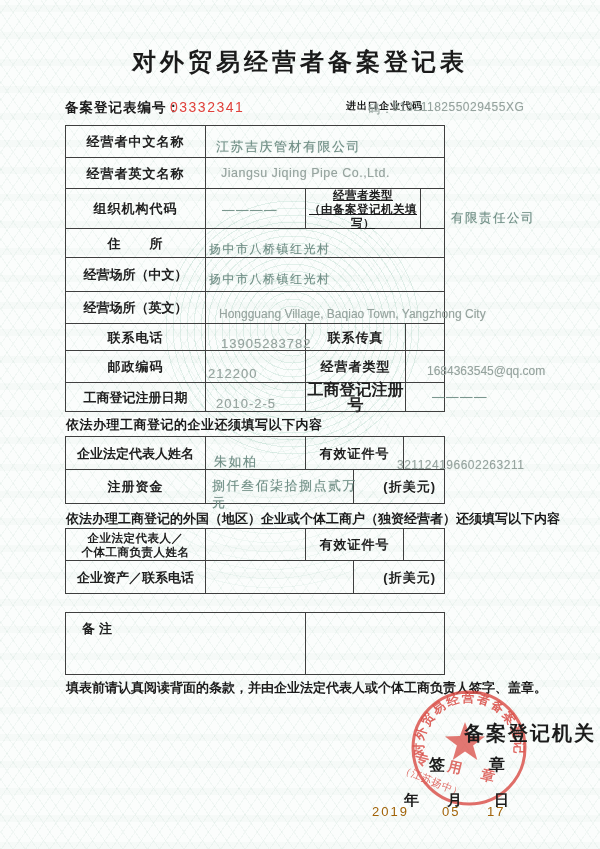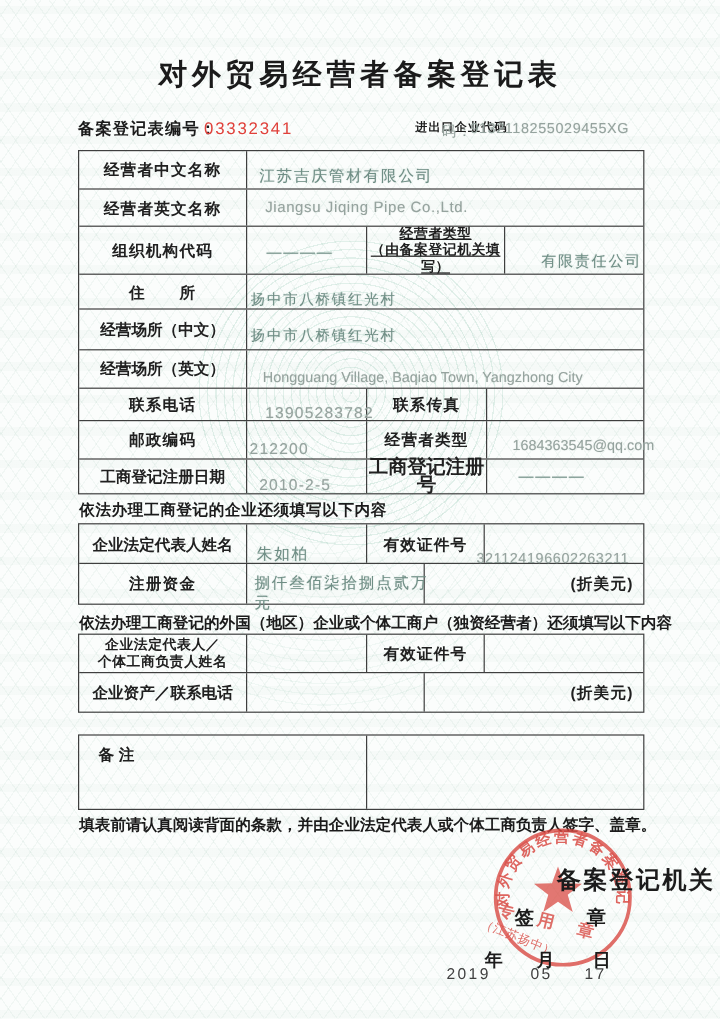--- a/index.html
+++ b/index.html
@@ -13,37 +13,37 @@
   .wm{position:absolute;border-radius:50%;pointer-events:none;z-index:1;}
   .wm1{left:165px;top:200px;width:255px;height:255px;
        background:repeating-radial-gradient(circle, rgba(70,160,125,.14) 0 1px, transparent 1px 7px);}
   .wm2{left:120px;top:380px;width:300px;height:210px;opacity:.5;
        background:repeating-radial-gradient(circle at 50% 0%, rgba(70,160,125,.12) 0 1px, transparent 1px 9px);}
   .title{position:absolute;top:46px;left:0;width:100%;text-align:center;font-size:24px;
          font-weight:700;letter-spacing:4px;z-index:2;}
   .abs{position:absolute;z-index:4;white-space:nowrap;}
   .blbl{font-weight:700;font-size:13px;letter-spacing:1px;}
   .red{color:#e0403a;font-size:14px;letter-spacing:1.5px;}
-  .tbl{position:absolute;left:65px;width:472px;border:1px solid #3f3f3f;z-index:2;box-sizing:border-box;background:transparent;}
+  .tbl{position:absolute;left:65px;width:380px;border:1px solid #3f3f3f;z-index:2;box-sizing:border-box;background:transparent;}
   .row{display:flex;border-bottom:1px solid #3f3f3f;box-sizing:border-box;}
   .row:last-child{border-bottom:none;}
   .cell{border-right:1px solid #3f3f3f;box-sizing:border-box;display:flex;flex-direction:column;
         align-items:center;justify-content:center;text-align:center;}
   .cell:last-child{border-right:none;}
   .lbl{font-weight:700;font-size:13px;letter-spacing:1px;color:#202020;line-height:15px;}
   .lbl-sm{font-weight:700;font-size:11.5px;letter-spacing:0.5px;color:#202020;line-height:14px;}
   .sec{position:absolute;left:66px;font-size:13px;font-weight:700;letter-spacing:0.5px;z-index:2;}
   .fv{position:absolute;color:#6f8e85;font-size:12.5px;letter-spacing:1.5px;z-index:5;white-space:nowrap;
       text-shadow:0 0 1px rgba(111,142,133,.45);}
   .fg{position:absolute;color:#95a39e;font-size:12.5px;letter-spacing:1px;z-index:5;white-space:nowrap;
       text-shadow:0 0 1px rgba(149,163,158,.4);}
   .cap{white-space:normal;width:152px;line-height:17px;}
   .auth{position:absolute;font-weight:700;z-index:7;}
   .seal{position:absolute;left:396px;top:686px;z-index:6;opacity:.9;}
-  .datev{color:#404040;font-size:13px;letter-spacing:2px;z-index:7;position:absolute;}
+  .datev{color:#a16207;font-size:13px;letter-spacing:2px;z-index:7;position:absolute;}
 </style>
 </head>
 <body>
 
 <div class="page">
   <div class="wm wm1"></div>
   <div class="wm wm2"></div>
 
   <div class="title">对外贸易经营者备案登记表</div>
 

